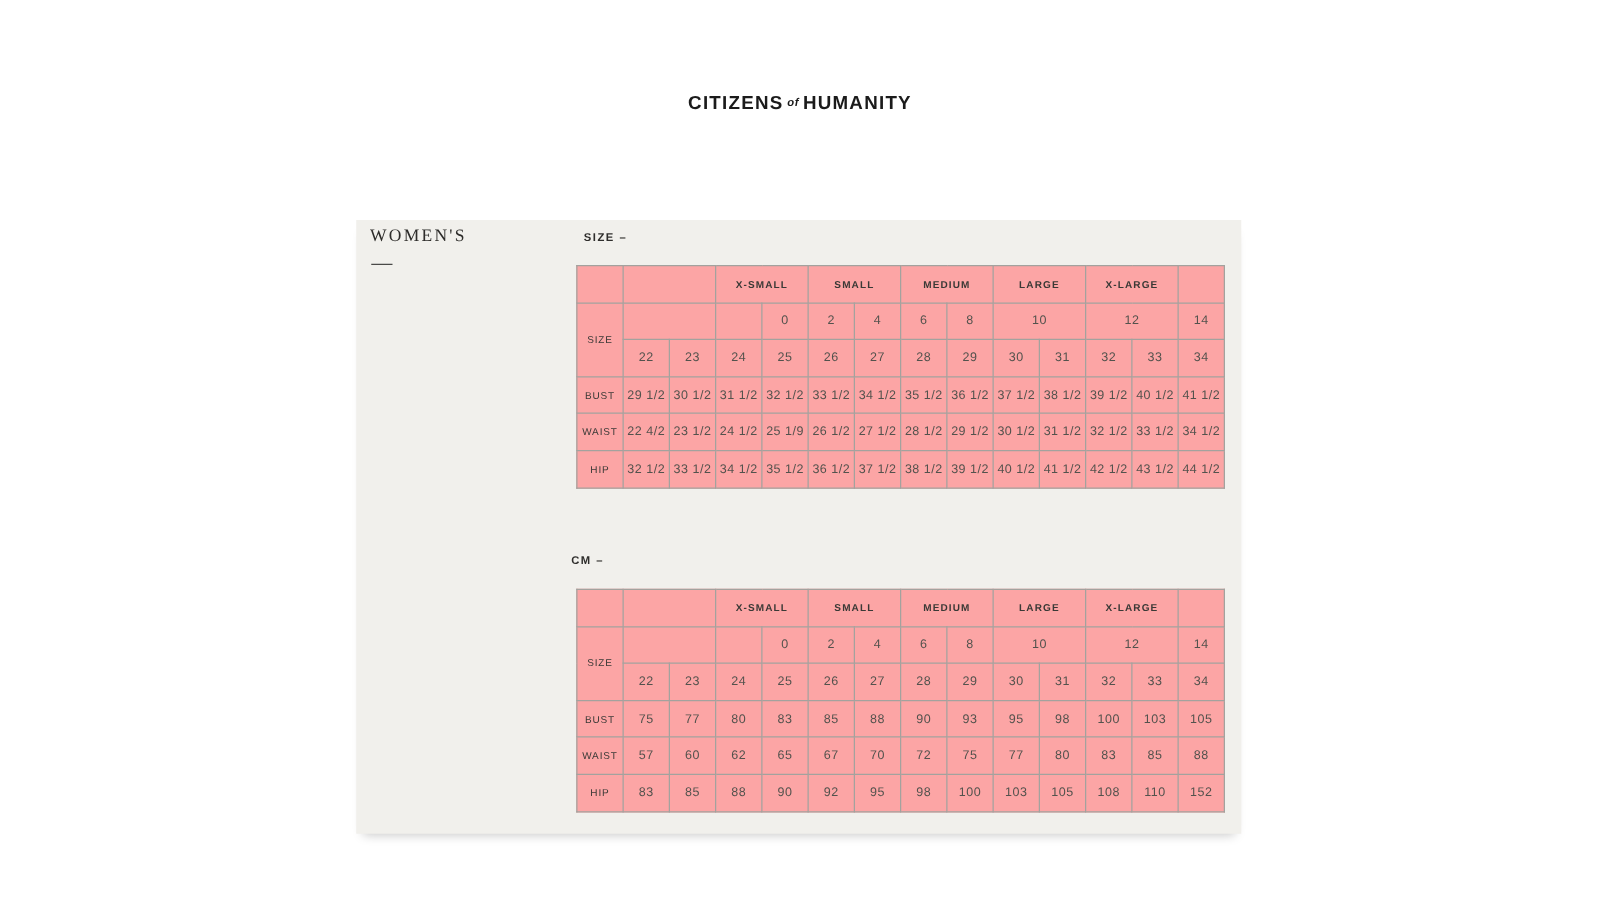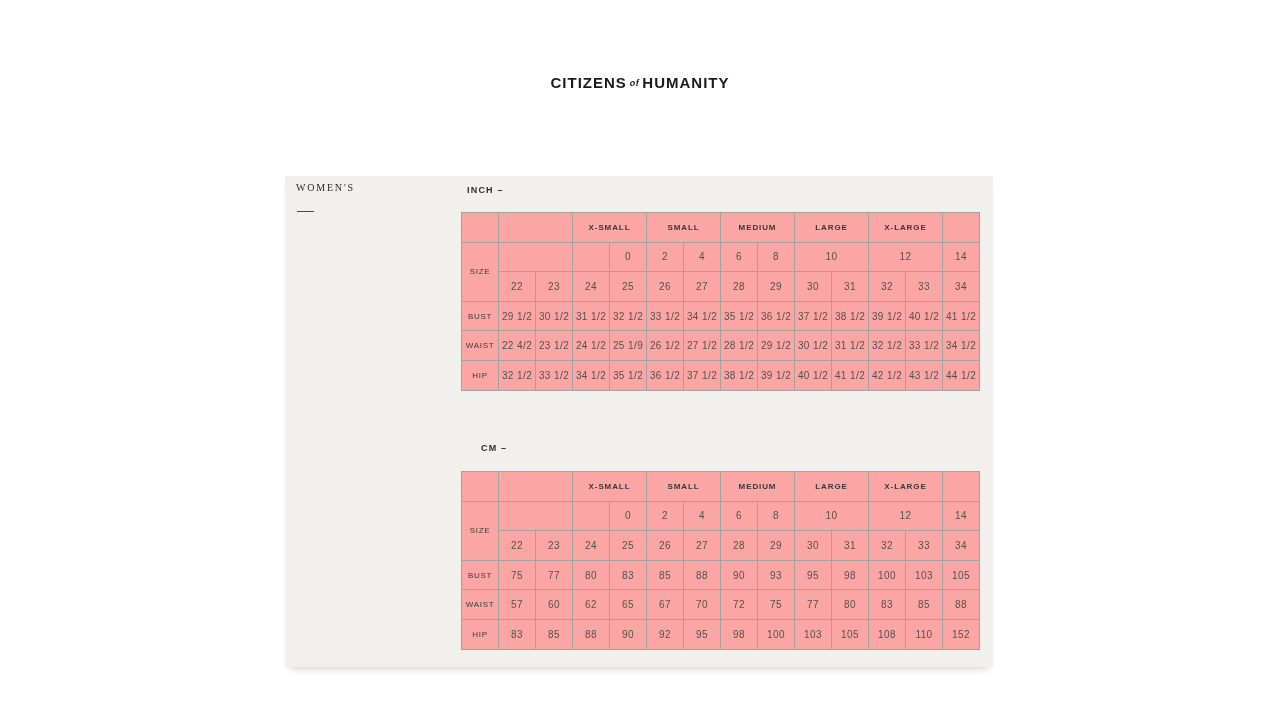--- a/index.html
+++ b/index.html
@@ -29,36 +29,36 @@
   .panel {
     position: absolute; left: 285px; top: 176px;
     width: 708px; height: 491px;
     background: #f1f0ec;
     box-shadow: 0 6px 8px -5px rgba(0,0,0,0.22);
   }
 
   .womens-heading {
     position: absolute; left: 11px; top: 6px;
     font-family: "Liberation Serif", serif;
-    font-size: 10px; letter-spacing: 1.8px;
+    font-size: 14px; letter-spacing: 1.8px;
     color: #2d2c2a;
   }
   .heading-underline {
     position: absolute; left: 12px; top: 35px;
     width: 17px; height: 0;
     border-top: 1.5px solid #4a4a48;
   }
 
   .section-label {
     position: absolute;
     font-size: 9px; font-weight: bold;
     letter-spacing: 1.2px; color: #2f2e2c;
   }
   .inch-label { left: 182px; top: 9px; }
-  .cm-label   { left: 196px; top: 267px; }
+  .cm-label   { left: 172px; top: 267px; }
 
   .size-table { position: absolute; }
   .inch-table { left: 176px; top: 36px; }
   .cm-table   { left: 176px; top: 295px; }
 
   table {
     border-collapse: collapse; table-layout: fixed;
     width: 518px; background: #fca5a5;
   }
   th, td {
@@ -87,21 +87,21 @@
 
   <div class="logo">
     <span>CITIZENS</span><span class="of">of</span><span>HUMANITY</span>
   </div>
 
   <div class="panel">
 
     <div class="womens-heading">WOMEN'S</div>
     <div class="heading-underline"></div>
 
-    <div class="section-label inch-label">INCH –</div>
+    <div class="section-label inch-label">SIZE –</div>
     <table class="size-table inch-table">
         <colgroup>
           <col style="width: 37px;">
           <col style="width: 37px;">
           <col style="width: 37px;">
           <col style="width: 37px;">
           <col style="width: 37px;">
           <col style="width: 37px;">
           <col style="width: 37px;">
           <col style="width: 37px;">

